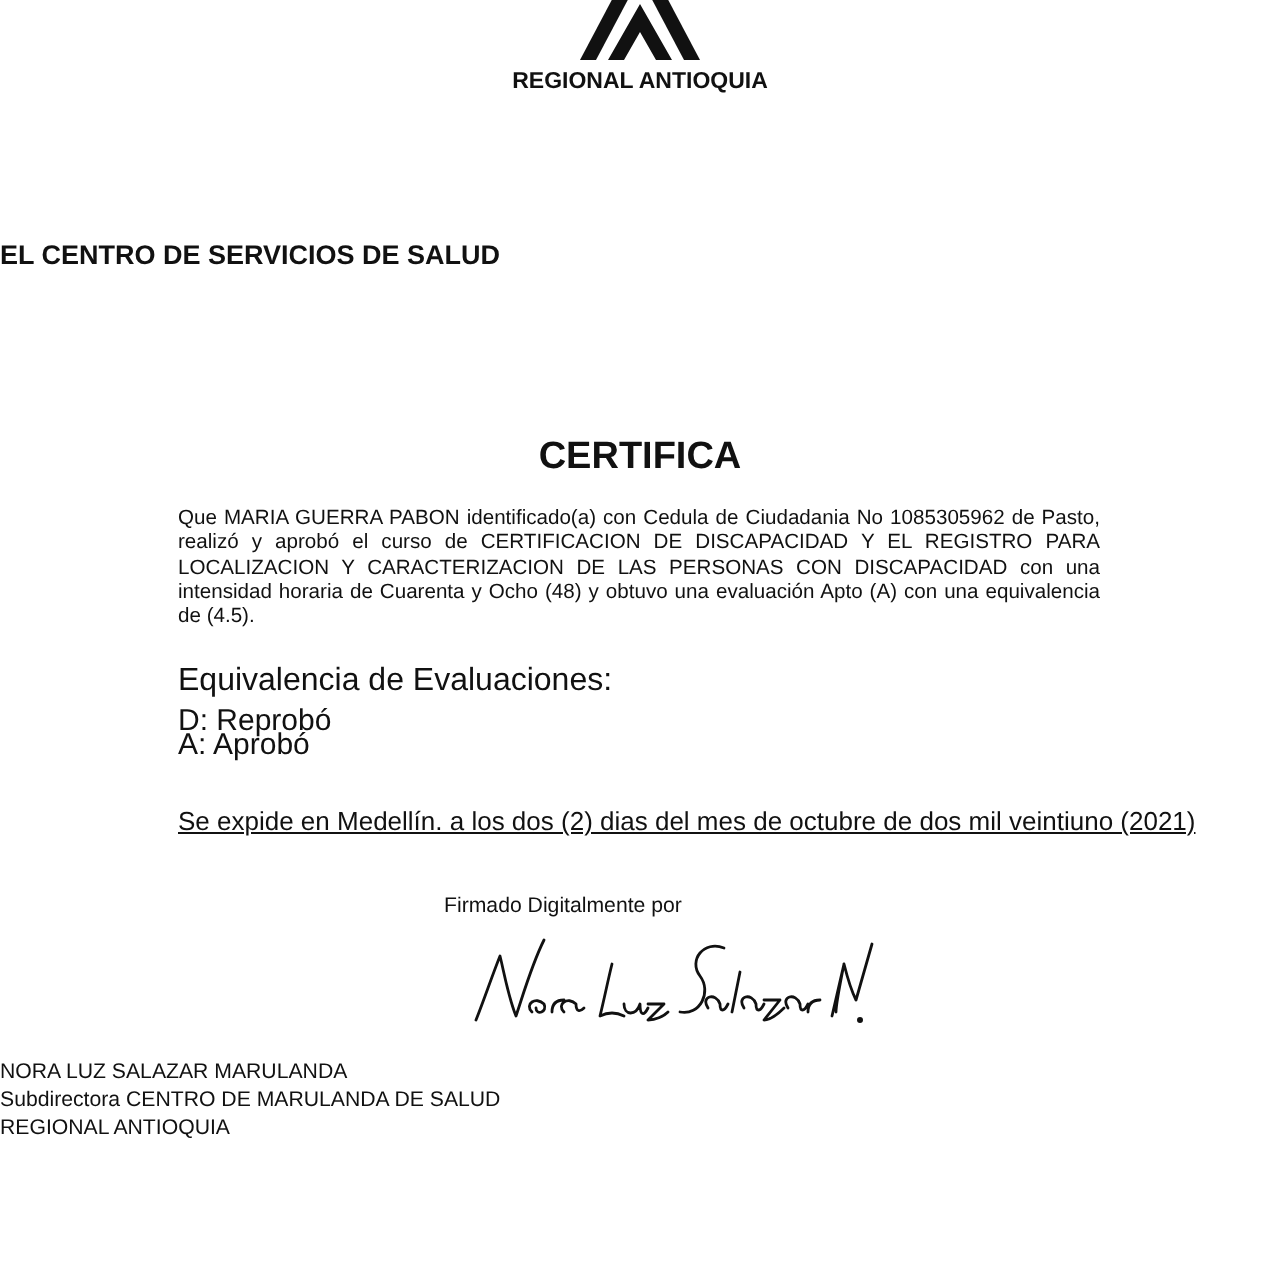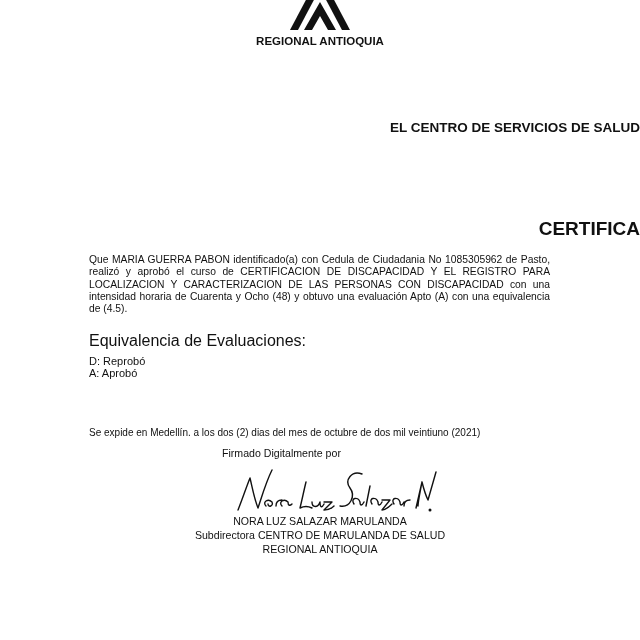--- a/index.html
+++ b/index.html
@@ -36,30 +36,30 @@
       text-align: center;
       font-weight: bold;
       font-size: 11.5px;
       letter-spacing: 0px;
     }
     .heading {
       position: absolute;
       left: 0;
       width: 640px;
       top: 120px;
-      text-align: right;
+      text-align: left;
       font-weight: bold;
       font-size: 13.5px;
     }
     .title {
       position: absolute;
       left: 0;
       width: 640px;
       top: 218px;
-      text-align: right;
+      text-align: center;
       font-weight: bold;
       font-size: 19px;
     }
     .body-text {
       position: absolute;
       left: 89px;
       width: 461px;
       top: 254px;
       font-size: 10.3px;
       line-height: 12.3px;
@@ -68,52 +68,53 @@
     .equiv-label {
       position: absolute;
       left: 89px;
       top: 332px;
       font-size: 16px;
     }
     .equiv-list {
       position: absolute;
       left: 89px;
       top: 355px;
-      font-size: 11px;
+      font-size: 15px;
       line-height: 12.3px;
       margin: 0;
       padding: 0;
       list-style: none;
     }
     .issued {
       position: absolute;
       left: 89px;
-      top: 427px;
-      font-size: 10px;
+      top: 403px;
+      font-size: 13px;
       white-space: nowrap;
+      text-decoration: underline;
     }
     .signed-by {
       position: absolute;
       left: 222px;
       top: 447px;
       font-size: 10.6px;
     }
     .signature {
       position: absolute;
       left: 232px;
       top: 466px;
       width: 206px;
       height: 50px;
     }
     .signer {
       position: absolute;
       left: 0;
       width: 640px;
-      top: 514px;
-      text-align: center;
+      top: 529px;
+      text-align: left;
       font-size: 10.6px;
       line-height: 14px;
     }
   </style>
 </head>
 <body>
 
 <div class="page">
 
   <svg class="logo" viewBox="0 0 80 34" xmlns="http://www.w3.org/2000/svg">

